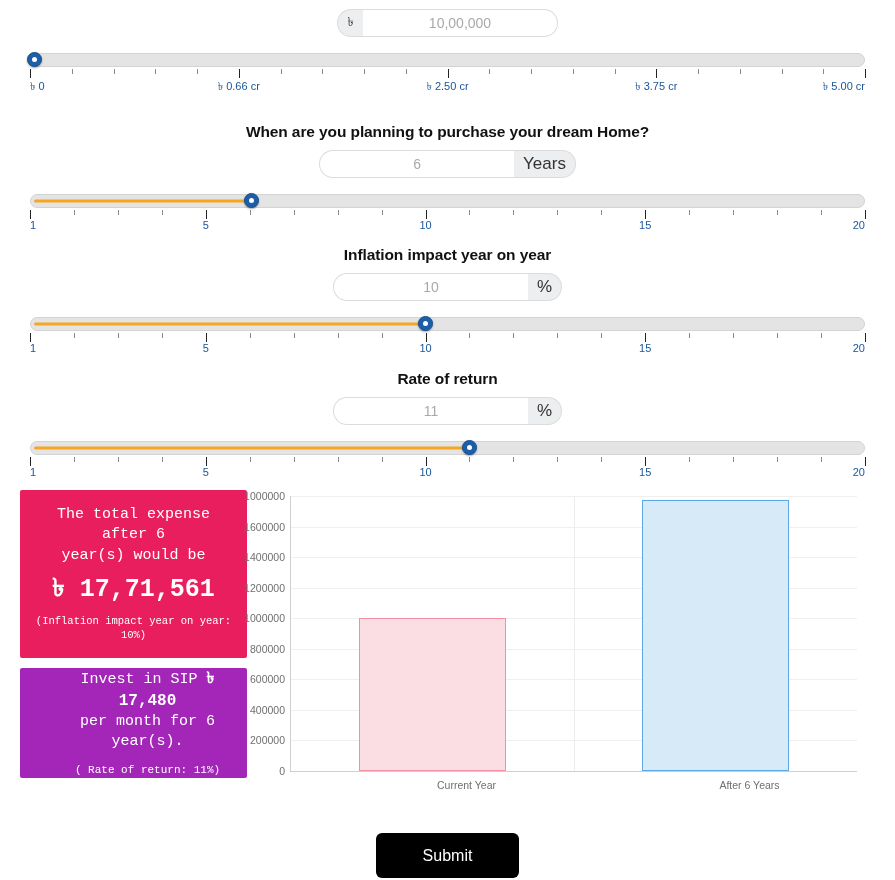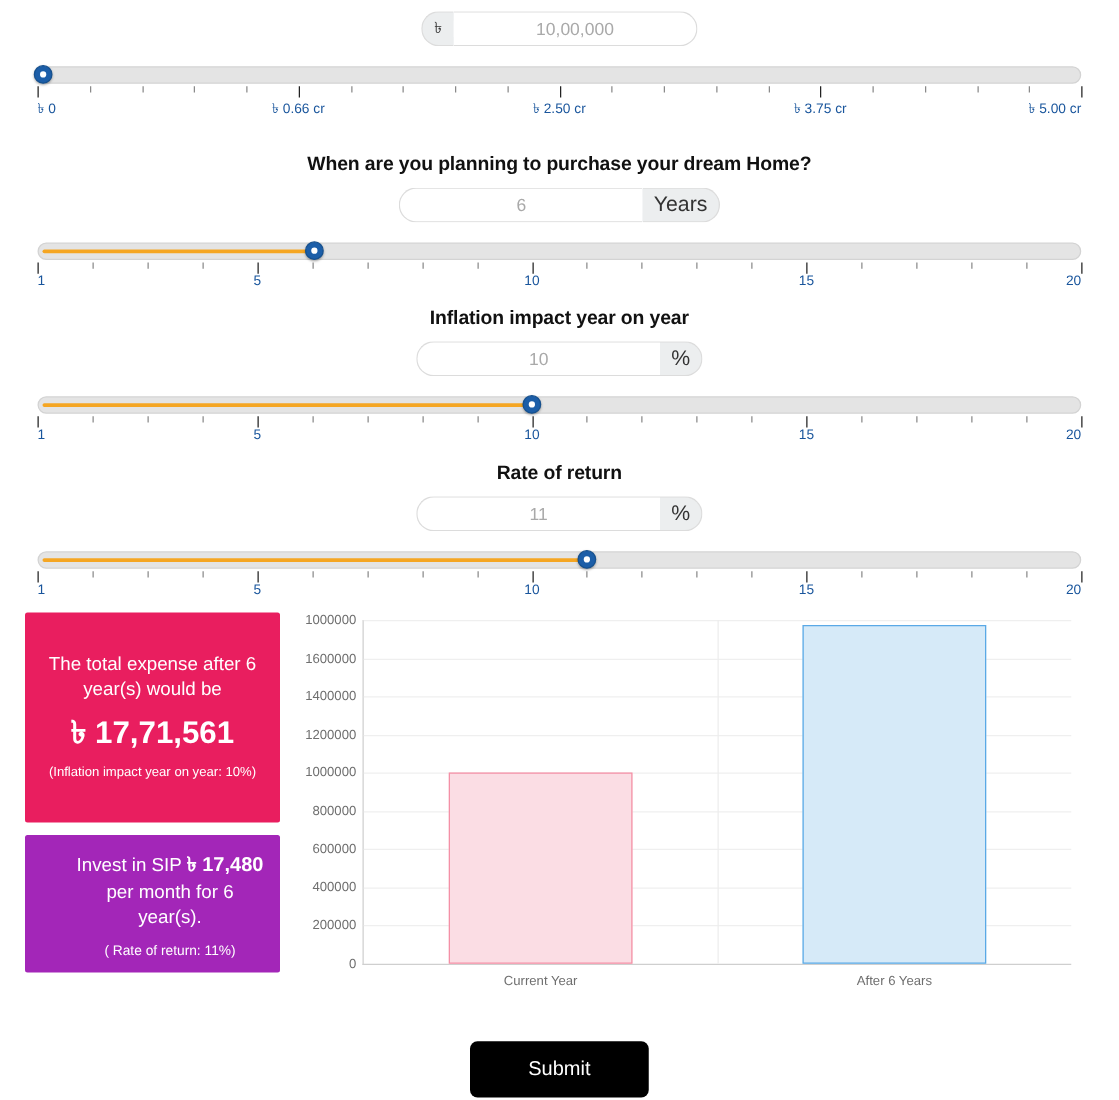--- a/index.html
+++ b/index.html
@@ -142,41 +142,43 @@
   .results {
     position: absolute;
     left: 0; right: 0;
     top: 490px;
     height: 310px;
   }
   .cards {
     position: absolute;
     left: 20px;
     top: 0;
-    width: 204px;
+    width: 227px;
+    font-family: Liberation Mono, monospace;
   }
   .card {
     color: #ffffff;
     text-align: center;
     border-radius: 2px;
     padding: 14px 12px;
   }
   .card.expense {
     background: #e91e5f;
     height: 168px;
     display: flex;
     flex-direction: column;
     justify-content: center;
   }
   .card.sip {
     background: #a326b8;
     height: 110px;
     margin-top: 10px;
     display: flex;
     flex-direction: column;
+    justify-content: center;
     padding-left: 40px;
   }
   .card-line {
     font-size: 15px;
     line-height: 1.35;
     font-weight: 400;
   }
   .card-amount {
     font-size: 25px;
     font-weight: bold;
@@ -235,20 +237,21 @@
     border-width: 1px;
   }
   .xlabel {
     position: absolute;
     top: 100%;
     margin-top: 8px;
     font-size: 10.5px;
     color: #6f6f6f;
     transform: translateX(-50%);
     white-space: nowrap;
+    margin-left: 34px;
   }
 
   
   .submit-row {
     position: absolute;
     left: 0; right: 0;
     top: 833px;
     display: flex;
     justify-content: center;
   }

